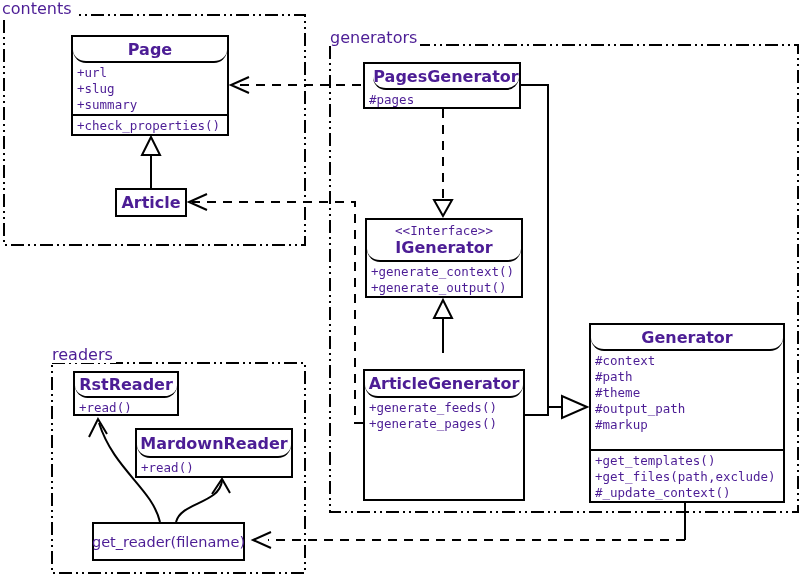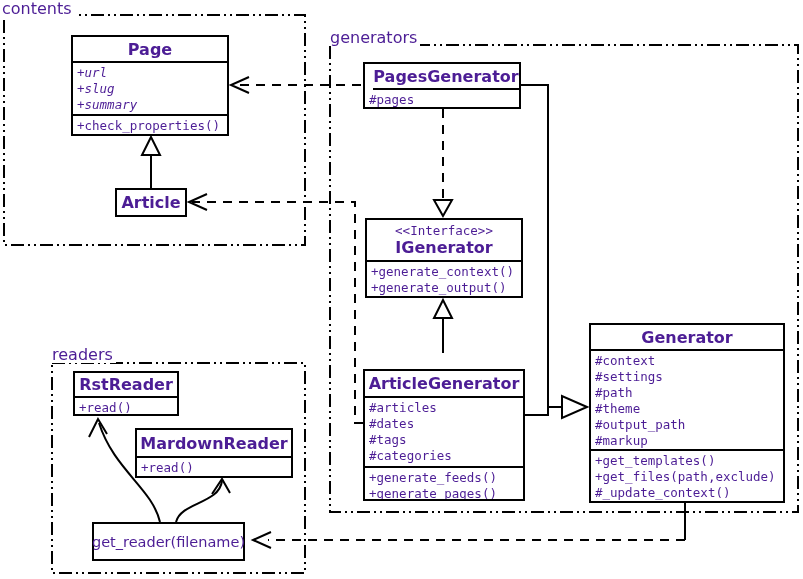--- a/index.html
+++ b/index.html
@@ -5,21 +5,21 @@
   html,body{margin:0;padding:0;background:#ffffff;}
   #canvas{position:relative;width:803px;height:579px;background:#ffffff;overflow:hidden;
           font-family:"DejaVu Sans","Liberation Sans",sans-serif;color:#4c1d95;}
   #wires{position:absolute;left:0;top:0;z-index:1;}
   .pkg-label{position:absolute;z-index:3;font-size:16px;line-height:17px;background:#ffffff;
              padding:0 3px 0 0;white-space:nowrap;}
   .uml-class{position:absolute;z-index:2;box-sizing:border-box;border:2px solid #000;
              background:#ffffff;display:flex;flex-direction:column;}
   .uml-title{flex:0 0 auto;box-sizing:border-box;border-bottom:2px solid #000;text-align:center;
              font-weight:bold;font-size:16px;display:flex;flex-direction:column;justify-content:center;
-             white-space:nowrap;}
+             white-space:nowrap;border-radius:13px;}
   .uml-title.no-sep{border-bottom:none;}
   .stereotype{font-family:"DejaVu Sans Mono","Liberation Mono",monospace;font-weight:normal;
               font-size:12.5px;line-height:15px;}
   .uml-members{flex:0 0 auto;box-sizing:border-box;border-bottom:2px solid #000;
                font-family:"DejaVu Sans Mono","Liberation Mono",monospace;font-size:12.5px;
                line-height:16px;padding:2px 0 0 4px;white-space:nowrap;overflow:hidden;}
   .uml-members.last{flex:1 1 auto;border-bottom:none;border-radius:8px;}
   .fn-box{align-items:center;justify-content:center;font-size:14.5px;}
 </style>
 </head>
@@ -63,21 +63,21 @@
     <path d="M176,522 C181,502 219,504 222,481" fill="none" stroke="#000" stroke-width="2"></path>
     <polyline points="212,494 222,479 230,493" fill="none" stroke="#000" stroke-width="2"></polyline>
   </svg>
 
   <div class="pkg-label" style="left:2px;top:0px;">contents</div>
   <div class="pkg-label" style="left:330px;top:29px;text-align:right;">generators</div>
   <div class="pkg-label" style="left:52px;top:346px;">readers</div>
 
   <div class="uml-class" style="left:71px;top:35px;width:158px;height:101px;">
     <div class="uml-title" style="height:26px;">Page</div>
-    <div class="uml-members" style="height:53px;font-style:italic;">
+    <div class="uml-members" style="height:53px;">
       <div>+url</div>
       <div>+slug</div>
       <div>+summary</div>
     </div>
     <div class="uml-members last">
       <div>+check_properties()</div>
     </div>
   </div>
 
   <div class="uml-class" style="left:115px;top:188px;width:72px;height:29px;">
@@ -97,37 +97,30 @@
       <div>IGenerator</div>
     </div>
     <div class="uml-members last">
       <div>+generate_context()</div>
       <div>+generate_output()</div>
     </div>
   </div>
 
   <div class="uml-class" style="left:363px;top:369px;width:162px;height:132px;">
     <div class="uml-title" style="height:27px;">ArticleGenerator</div>
-    <div class="uml-members" style="height:70px;">
-      <div>#articles</div>
-      <div>#dates</div>
-      <div>#tags</div>
-      <div>#categories</div>
-    </div>
     <div class="uml-members last">
       <div>+generate_feeds()</div>
       <div>+generate_pages()</div>
     </div>
   </div>
 
   <div class="uml-class" style="left:589px;top:323px;width:196px;height:180px;">
     <div class="uml-title" style="height:26px;">Generator</div>
     <div class="uml-members" style="height:100px;">
       <div>#context</div>
-      <div>#settings</div>
       <div>#path</div>
       <div>#theme</div>
       <div>#output_path</div>
       <div>#markup</div>
     </div>
     <div class="uml-members last">
       <div>+get_templates()</div>
       <div>+get_files(path,exclude)</div>
       <div>#_update_context()</div>
     </div>

